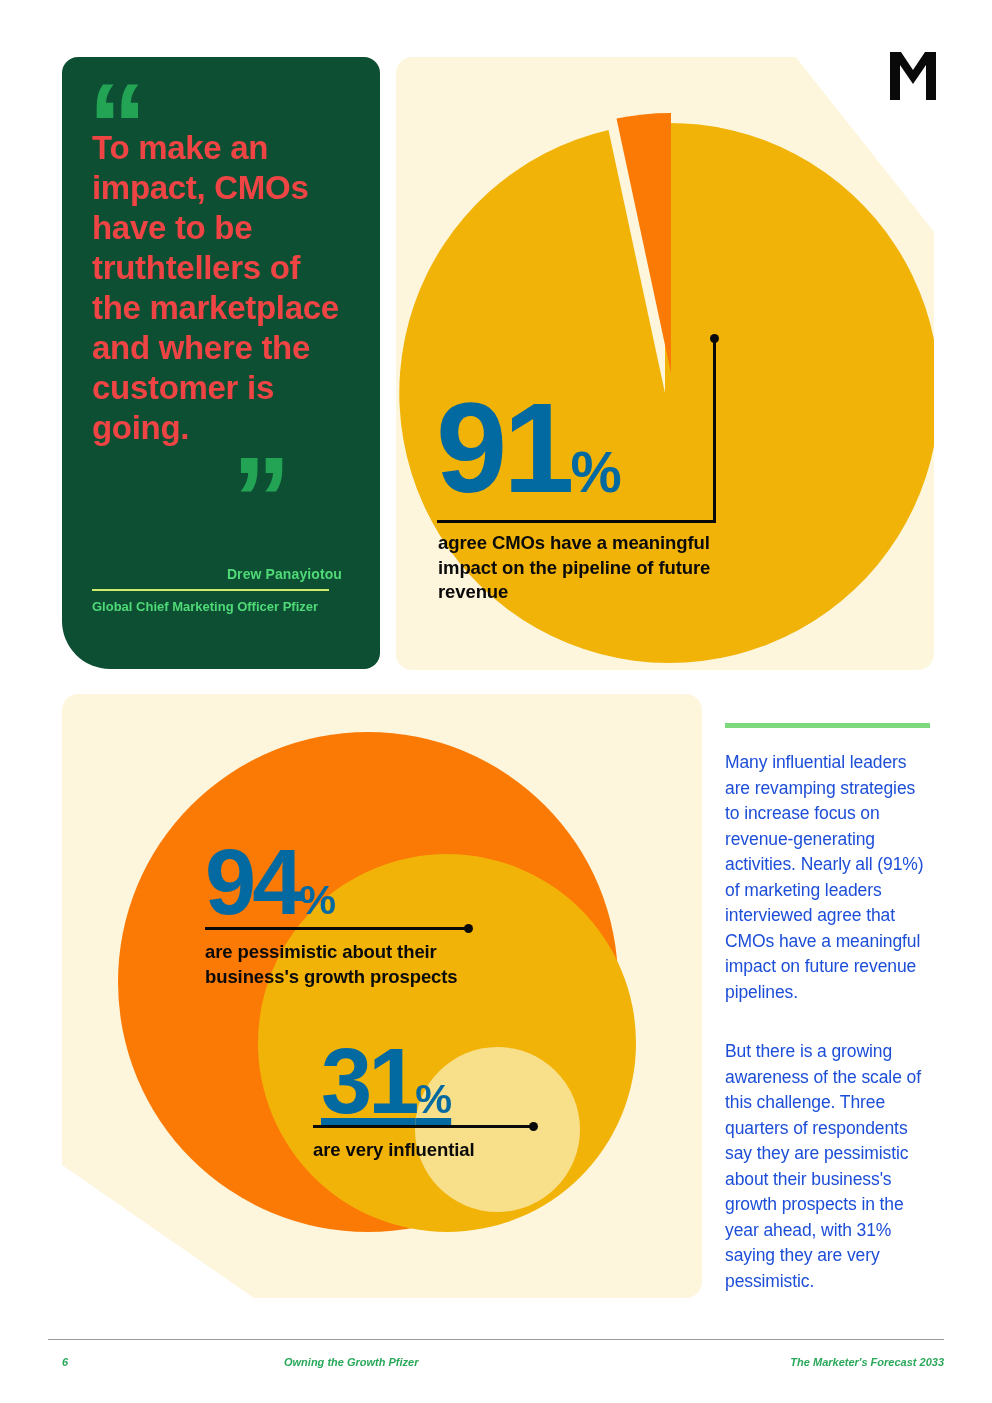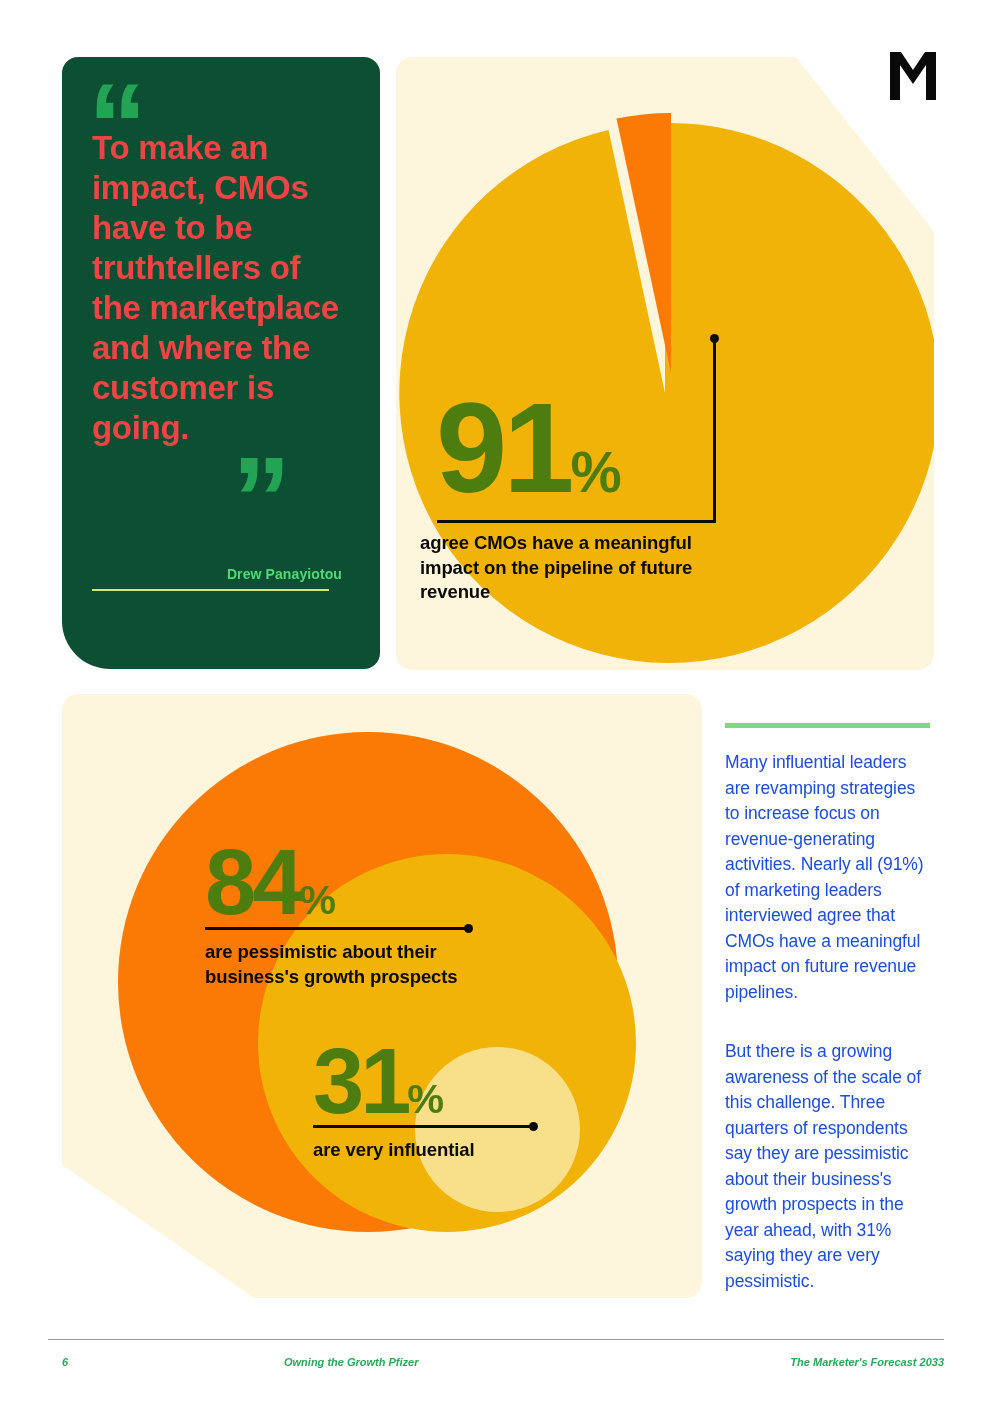--- a/index.html
+++ b/index.html
@@ -51,60 +51,60 @@
   .pie-card {
     position:absolute; left:396px; top:57px; width:538px; height:613px;
     background:#fdf6dc;
     border-radius:16px 0 16px 16px;
     clip-path: polygon(0 0, 74.3% 0, 100% 28.5%, 100% 100%, 0 100%);
     overflow:hidden;
   }
   .pie-wrap { position:absolute; left:0; top:0; width:538px; height:613px; }
 
   .pct-big {
-    position:absolute; font-weight:700; color:#4d7c0f;
+    position:absolute; font-weight:700; color:#0369a1;
     letter-spacing:-4px; line-height:1;
   }
   .pct-sm { font-size:0.45em; letter-spacing:-1px; }
   .callout-rule { position:absolute; background:#0a0a0a; }
   .callout-dot {
     position:absolute; width:9px; height:9px; border-radius:50%;
     background:#0a0a0a;
   }
   .sub-text {
     position:absolute; font-weight:700; color:#0a0a0a;
     font-size:18.5px; line-height:24.5px; letter-spacing:-0.1px;
   }
 
   
   .pie-91 { left:436px; top:384px; font-size:128px; }
   .pie-91-rule { left:437px; top:520px; width:279px; height:3px; }
   .pie-91-vline { left:713px; top:338px; width:3px; height:185px; }
   .pie-91-dot { left:710px; top:334px; }
-  .pie-91-sub { left:420px; top:531px; width:300px; }
+  .pie-91-sub { left:438px; top:531px; width:300px; }
 
   
   .bubble-card {
     position:absolute; left:62px; top:694px; width:640px; height:604px;
     background:#fdf6dc;
     border-radius:16px 16px 16px 16px;
     clip-path: polygon(0 0, 100% 0, 100% 100%, 30% 100%, 0 78%);
     overflow:hidden;
   }
   .circle { position:absolute; border-radius:50%; }
   .c-orange { left:56px;  top:38px;  width:500px; height:500px; background:#fb7a05; }
   .c-yellow { left:196px; top:160px; width:378px; height:378px; background:#f2b309; }
   .c-pale   { left:415px; top:1047px;width:165px; height:165px; background:#f8e08a; }
 
   .pct-74 { left:205px; top:836px; font-size:92px; }
   .r-74   { left:205px; top:927px; width:265px; height:3px; }
   .d-74   { left:464px; top:924px; }
   .s-74   { left:205px; top:940px; width:300px; }
 
-  .pct-31 { left:313px; top:1035px; font-size:92px; }
+  .pct-31 { left:321px; top:1035px; font-size:92px;text-decoration:underline; }
   .r-31   { left:313px; top:1125px; width:222px; height:3px; }
   .d-31   { left:529px; top:1122px; }
   .s-31   { left:313px; top:1138px; width:240px; }
 
   
   .copy { position:absolute; left:725px; top:723px; width:208px; }
   .copy-rule { width:205px; height:5px; background:#7ed97e; margin-bottom:22px; }
   .copy p {
     color:#1d4ed8; font-size:17.5px; line-height:25.5px;
     letter-spacing:-0.1px; font-weight:400;
@@ -135,20 +135,21 @@
   <path d="M18 2 L25 12 L32 2 Z" fill="#ffffff"></path>
 </svg>
 
 <div class="quote-card"></div>
 <div class="qmark qmark-open">“</div>
 <div class="quote-text">To make an impact, CMOs have to be truthtellers of the marketplace and where the customer is going.</div>
 <div class="qmark qmark-close">”</div>
 <div class="attrib">
   <div class="attrib-name">Drew Panayiotou</div>
   <div class="attrib-rule"></div>
+  <div class="attrib-role">Global Chief Marketing Officer Pfizer</div>
 </div>
 
 <div class="pie-card">
   <div class="pie-wrap">
     <svg viewBox="0 0 538 613" width="538" height="613">
 
       <path d="M 269 336 L 269 66 A 270 270 0 1 1 212.5 72.9 Z" fill="#f2b309"></path>
 
       <path d="M 275 316 L 275 56 A 260 260 0 0 0 220.5 61.6 Z" fill="#fb7a05"></path>
     </svg>
@@ -159,21 +160,21 @@
 <div class="callout-rule pie-91-vline"></div>
 <div class="callout-dot pie-91-dot"></div>
 <div class="sub-text pie-91-sub">agree CMOs have a meaningful impact on the pipeline of future revenue</div>
 
 <div class="bubble-card">
   <div class="circle c-orange"></div>
   <div class="circle c-yellow"></div>
 </div>
 <div class="circle c-pale"></div>
 
-<div class="pct-big pct-74"><span>84</span><span class="pct-sm">%</span></div>
+<div class="pct-big pct-74"><span>94</span><span class="pct-sm">%</span></div>
 <div class="callout-rule r-74"></div>
 <div class="callout-dot d-74"></div>
 <div class="sub-text s-74">are pessimistic about their business's growth prospects</div>
 
 <div class="pct-big pct-31"><span>31</span><span class="pct-sm">%</span></div>
 <div class="callout-rule r-31"></div>
 <div class="callout-dot d-31"></div>
 <div class="sub-text s-31">are very influential</div>
 
 <div class="copy">

